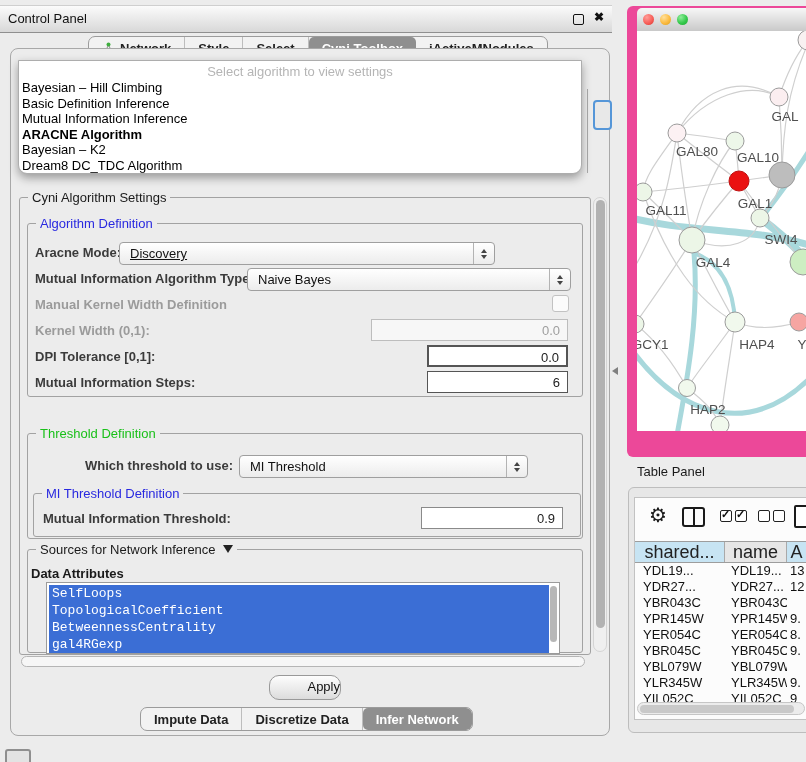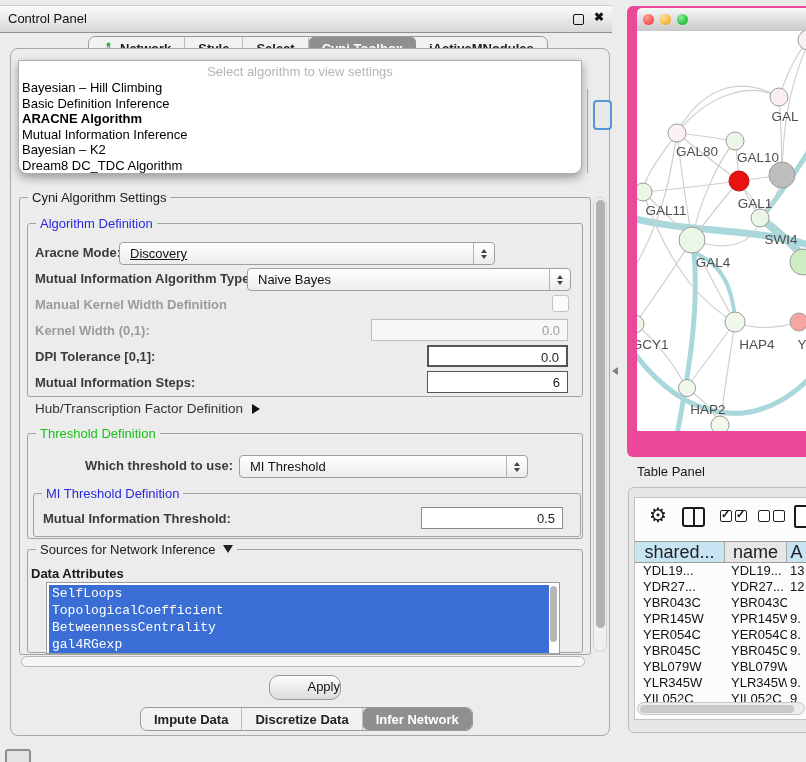--- a/index.html
+++ b/index.html
@@ -158,40 +158,37 @@
     </div>
     <div class="lbl disabled" style="left:24px;top:248px;">Manual Kernel Width Definition</div>
     <div class="checkbox" style="left:541px;top:246px;"></div>
     <div class="lbl disabled" style="left:24px;top:274px;">Kernel Width (0,1):</div>
     <div class="field disabled" style="left:360px;top:270px;width:197px;">0.0</div>
     <div class="lbl" style="left:24px;top:300px;">DPI Tolerance [0,1]:</div>
     <div class="field focus2" style="left:416px;top:296px;width:141px;">0.0</div>
     <div class="lbl" style="left:24px;top:326px;">Mutual Information Steps:</div>
     <div class="field thin" style="left:416px;top:322px;width:141px;">6</div>
 
-    <div class="lbl plain" style="left:24px;top:352px;font-size:13.5px;">
-      <span>Hub/Transcription Factor Definition</span><span class="arrow-right"></span>
-    </div>
 
     <div class="group" style="left:16px;top:384px;width:554px;height:104px;">
       <span class="legend green">Threshold Definition</span>
     </div>
     <div class="lbl" style="left:74px;top:409px;">Which threshold to use:</div>
     <div class="combo" style="left:228px;top:406px;width:289px;">
       <span>MI Threshold</span>
       <span class="stepper">
           <span class="tri-up"></span>
           <span class="tri-down"></span>
         </span>
     </div>
     <div class="group" style="left:22px;top:444px;width:546px;height:42px;">
       <span class="legend blue">MI Threshold Definition</span>
     </div>
     <div class="lbl" style="left:32px;top:462px;">Mutual Information Threshold:</div>
-    <div class="field gray" style="left:410px;top:458px;width:142px;">0.5</div>
+    <div class="field gray" style="left:410px;top:458px;width:142px;">0.9</div>
 
     <div class="group" style="left:16px;top:500px;width:554px;height:102px;">
       <span class="legend black"><span>Sources for Network Inference</span><span class="arrow-down"></span></span>
     </div>
     <div class="lbl" style="left:20px;top:517px;color:#1a1a1a;">Data Attributes</div>
     <div class="attr-list" style="left:35px;top:533px;width:512px;height:70px;" id="attr-list">
 
     <div class="attr-item" style="background: rgb(59, 110, 213);">SelfLoops</div>
         <div class="attr-item" style="background: rgb(59, 110, 213);">TopologicalCoefficient</div>
         <div class="attr-item" style="background: rgb(59, 110, 213);">BetweennessCentrality</div>
@@ -217,22 +214,22 @@
       <div class="cp-tab selected">
         <span>Infer Network</span>
       </div>
     </div>
 
   <div class="dropdown">
     <div class="dd-placeholder">Select algorithm to view settings</div>
     <div id="alg-items">
         <div class="alg-item">Bayesian – Hill Climbing</div>
         <div class="alg-item">Basic Definition Inference</div>
+        <div class="alg-item">Mutual Information Inference</div>
         <div class="alg-item bold">ARACNE Algorithm</div>
-        <div class="alg-item">Mutual Information Inference</div>
         <div class="alg-item">Bayesian – K2</div>
         <div class="alg-item">Dream8 DC_TDC Algorithm</div>
       </div>
   </div>
 
   <div class="net-frame">
     <div class="net-titlebar">
       <span class="light" style="left:6px;background:radial-gradient(circle at 35% 30%, #ff9d98, #f8605a 55%, #d8332b);"></span>
       <span class="light" style="left:23px;background:radial-gradient(circle at 35% 30%, #ffe09a, #fcbb40 55%, #d89c1e);"></span>
       <span class="light" style="left:40px;background:radial-gradient(circle at 35% 30%, #90ee9a, #35c94c 55%, #1ea830);"></span>

